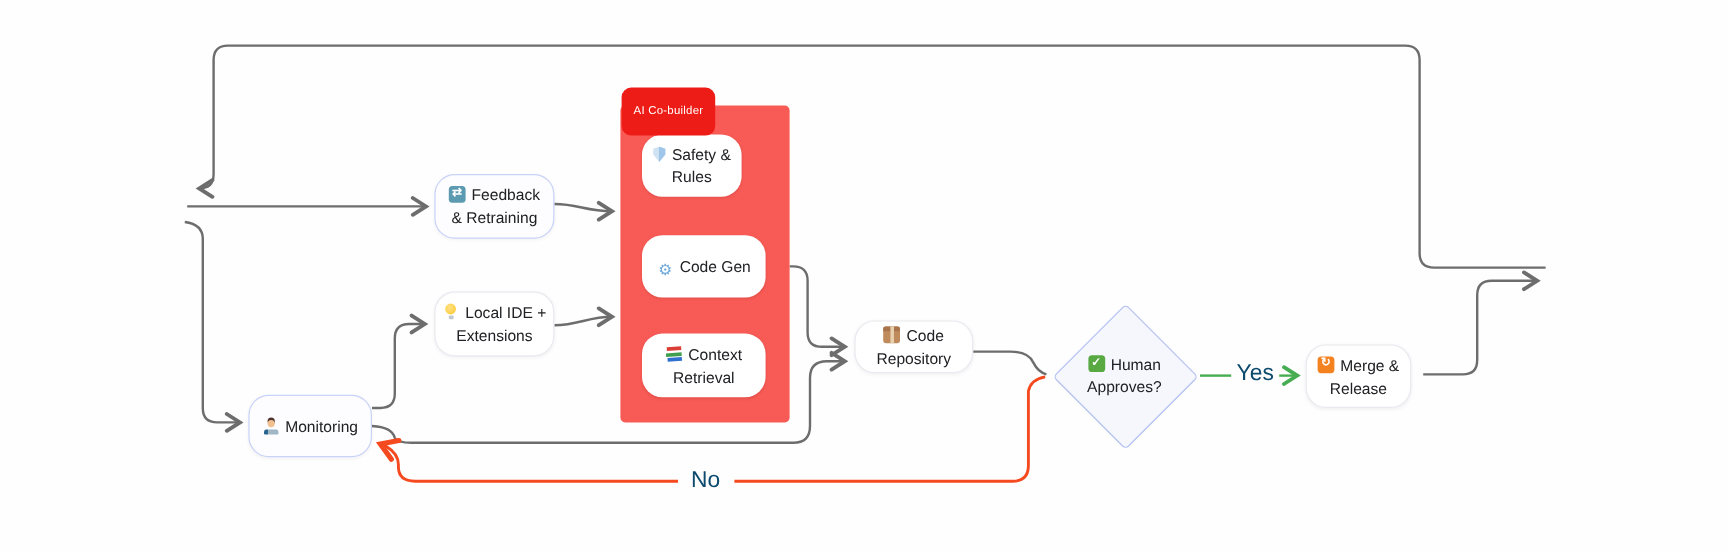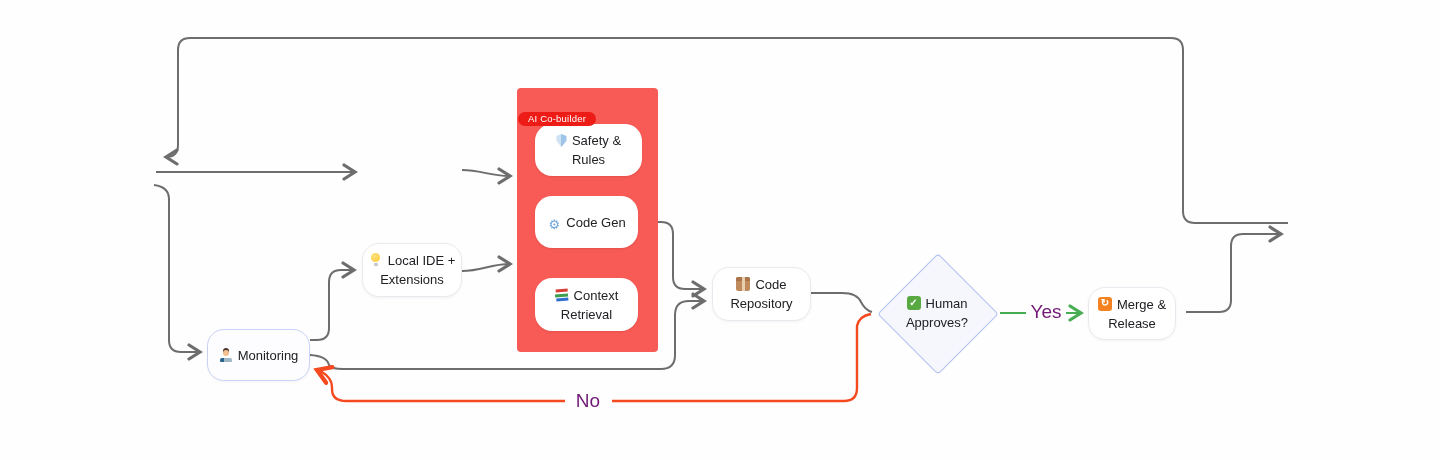--- a/index.html
+++ b/index.html
@@ -7,26 +7,26 @@
           font-family:"Liberation Sans", sans-serif;color:#202124;}
   svg.edges{position:absolute;left:0;top:0;z-index:1;}
   .node{position:absolute;z-index:3;display:flex;align-items:center;justify-content:center;
         box-sizing:border-box;background:#fff;border:1.4px solid #e9eaef;border-radius:17px;
         box-shadow:0 1px 3px rgba(25,25,60,.05);font-size:13px;line-height:19px;text-align:center;
         padding:4px 5px;}
   .node.blue{border-color:#c9d3f7;background:#fdfdff;}
   .node.inner{border:none;box-shadow:0 1px 2px rgba(120,20,20,.15);z-index:4;}
   .groupbox{position:absolute;z-index:2;background:#f85b55;border-radius:4px;}
   .groupbadge{position:absolute;z-index:5;background:#ed1c16;color:#fff;font-size:9.5px;
-        line-height:14px;padding:0 10px;border-radius:8px;letter-spacing:.2px;margin-top:39px;}
+        line-height:14px;padding:13px 10px;border-radius:8px;letter-spacing:.2px;}
   .diamond{position:absolute;z-index:3;background:#f5f7fc;border:1.6px solid #b4c1f2;
         border-radius:4px;transform:rotate(45deg);}
   .diamond-label{position:absolute;z-index:4;display:flex;align-items:center;justify-content:center;
         font-size:13px;line-height:19px;text-align:center;}
-  .edge-label{position:absolute;z-index:5;transform:translate(-50%,-50%);font-size:19px;color:#701a75;}
+  .edge-label{position:absolute;z-index:5;transform:translate(-50%,-50%);font-size:19px;color:#0c4a6e;}
 
   
   .ic{display:inline-block;width:14px;height:14px;vertical-align:-2px;margin-right:5px;position:relative;}
   .ic-chart{background:#fff;border:1px solid #dadee4;border-radius:2px;box-sizing:border-box;
     background-image:linear-gradient(#1a73e8,#1a73e8),linear-gradient(#34a853,#34a853),linear-gradient(#ea4335,#ea4335);
     background-repeat:no-repeat;background-size:2px 5px,2px 8px,2px 6px;
     background-position:2px 6px,5px 3px,8px 5px;}
   .ic-refresh{background:#5b9ab0;border-radius:3px;}
   .ic-refresh::before{content:"\21C4";position:absolute;left:0;right:0;top:50%;transform:translateY(-54%);
     color:#fff;font-size:10px;font-weight:bold;text-align:center;}
@@ -94,42 +94,45 @@
     <g fill="none" stroke="#47ad53" stroke-width="2">
       <path d="M1000,313 L1026,313"></path>
       <path d="M1066,313 L1081,313" marker-end="url(#agreen)"></path>
     </g>
   </svg>
 
   <div class="groupbox" style="left:517px;top:88px;width:141px;height:264px;"></div>
   <div class="groupbadge" style="left:518px;top:73px;">AI Co-builder</div>
 
 
+  <div class="node blue" style="left:362px;top:145px;width:100px;height:54px;">
+    <span class="label"><span class="ic ic-refresh"></span><span>Feedback &amp; Retraining</span></span>
+  </div>
 
   <div class="node" style="left:362px;top:243px;width:100px;height:54px;">
     <span class="label"><span class="ic ic-bulb"></span><span>Local IDE + Extensions</span></span>
   </div>
 
   <div class="node blue" style="left:207px;top:329px;width:103px;height:52px;">
     <span class="label"><span class="ic ic-person"></span><span>Monitoring</span></span>
   </div>
 
-  <div class="node inner" style="left:535px;top:124px;width:107px;height:52px;border-radius:17px;">
+  <div class="node inner" style="left:535px;top:112px;width:83px;height:52px;border-radius:17px;">
     <span class="label"><span class="ic ic-shield"></span><span>Safety &amp; Rules</span></span>
   </div>
 
   <div class="node inner" style="left:535px;top:196px;width:103px;height:52px;">
     <span class="label"><span class="ic ic-gear"></span><span>Code Gen</span></span>
   </div>
 
   <div class="node inner" style="left:535px;top:278px;width:103px;height:53px;">
     <span class="label"><span class="ic ic-books"></span><span>Context Retrieval</span></span>
   </div>
 
-  <div class="node" style="left:712px;top:267px;width:99px;height:54px;">
+  <div class="node" style="left:712px;top:267px;width:99px;height:44px;">
     <span class="label"><span class="ic ic-package"></span><span>Code Repository</span></span>
   </div>
 
   <div class="diamond" style="left:895px;top:271px;width:84px;height:84px;"></div>
   <div class="diamond-label" style="left:891px;top:271px;width:92px;height:84px;">
     <span class="label"><span class="ic ic-check"></span><span>Human Approves?</span></span>
   </div>
 
   <div class="node" style="left:1088px;top:287px;width:88px;height:53px;">
     <span class="label"><span class="ic ic-repeat"></span><span>Merge &amp; Release</span></span>

